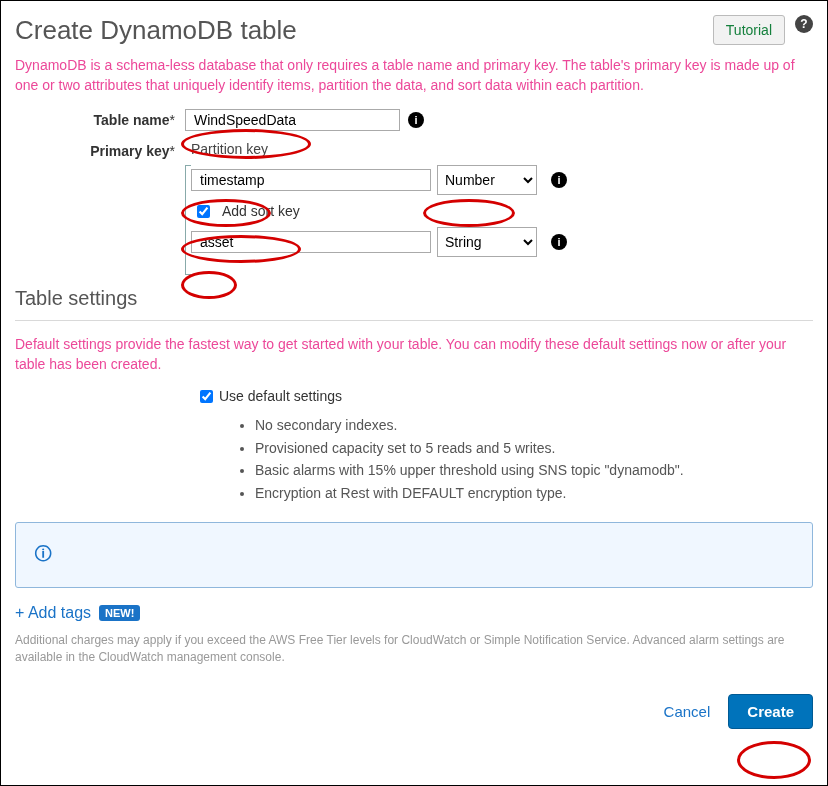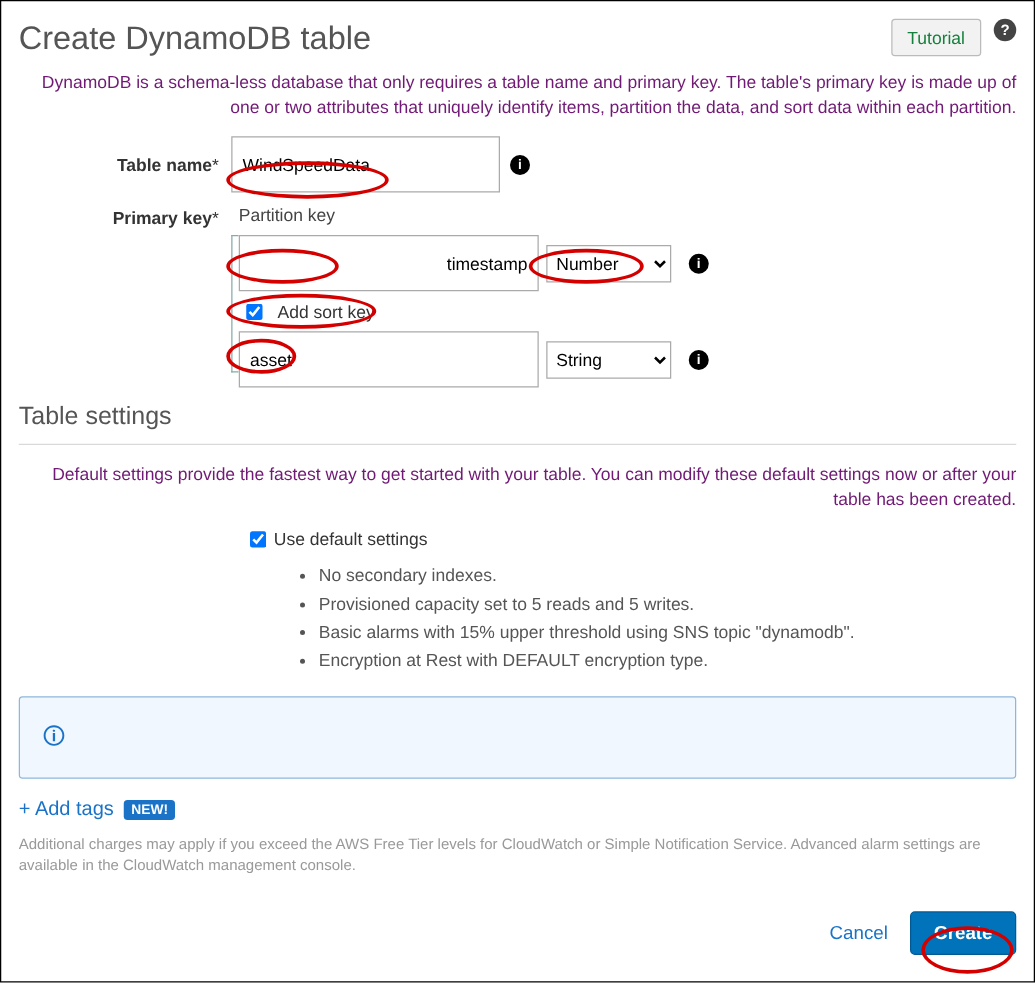--- a/index.html
+++ b/index.html
@@ -18,28 +18,28 @@
   h1 { font-size: 26px; font-weight: 400; color:#555; flex:1; }
   .tutorial-btn {
     border:1px solid #bbb; border-radius:3px; padding:6px 12px;
     background:#f2f2f2; font-size:14px; color:#15803d;
   }
   .help-icon {
     display:inline-block; width:18px; height:18px; border-radius:50%;
     background:#444; color:#fff; font-weight:bold; font-size:12px;
     text-align:center; line-height:18px; margin-left:10px;
   }
-  .desc { margin-top:10px; color:#701a75; line-height:1.4;text-align:right; }
+  .desc { margin-top:10px; color:#ec4899; line-height:1.4; }
   hr.sep { border:none; border-top:1px solid #d9d9d9; margin:10px 0 14px; }
   .form-area { margin-top:6px; }
   .row { display:flex; align-items:center; margin-bottom:10px; }
   .lbl { width:170px; text-align:right; font-weight:bold; color:#333; padding-right:10px; font-size:14px; }
   .ast { font-weight:normal; }
   .textin {
-    width:215px; height:45px; border:1px solid #aaa; padding:4px 8px; font-size:14px;
+    width:215px; height:22px; border:1px solid #aaa; padding:4px 8px; font-size:14px;
   }
   .info-icon {
     display:inline-block; width:16px; height:16px; border-radius:50%;
     background:#000; color:#fff; font-weight:bold; font-size:11px;
     text-align:center; line-height:16px; font-style:normal; margin-left:8px;
   }
   .sublabel { color:#444; font-size:14px; }
   .pk-col { display:flex; flex-direction:column; gap:8px; }
   .pk-row { display:flex; align-items:center; gap:6px; }
   .bracket-col {
@@ -106,21 +106,21 @@
 
   <div class="row" style="align-items:flex-start;">
     <div class="lbl" style="padding-top:2px;"><span>Primary key</span><span class="ast">*</span></div>
     <div style="display:flex; gap:6px;">
       <div style="display:flex; flex-direction:column;">
         <div class="sublabel" style="padding-bottom:8px; padding-left:6px;">Partition key</div>
         <div style="display:flex;">
           <div class="bracket-col" style="margin-top:0; height:110px;"></div>
           <div class="pk-col" style="padding-left:0;">
             <div class="pk-row">
-              <input class="textin" style="width: 240px; text-align: right;" type="text" value="timestamp">
+              <input class="textin" style="width: 240px;" type="text" value="timestamp">
               <select class="selectin wide">
                 <option>Number</option>
               </select>
               <span class="info-icon">i</span>
             </div>
             <div class="pk-row" style="padding-left:6px;">
               <input type="checkbox" class="chk" checked="" style="">
               <span>Add sort key</span>
             </div>
             <div class="pk-row">

